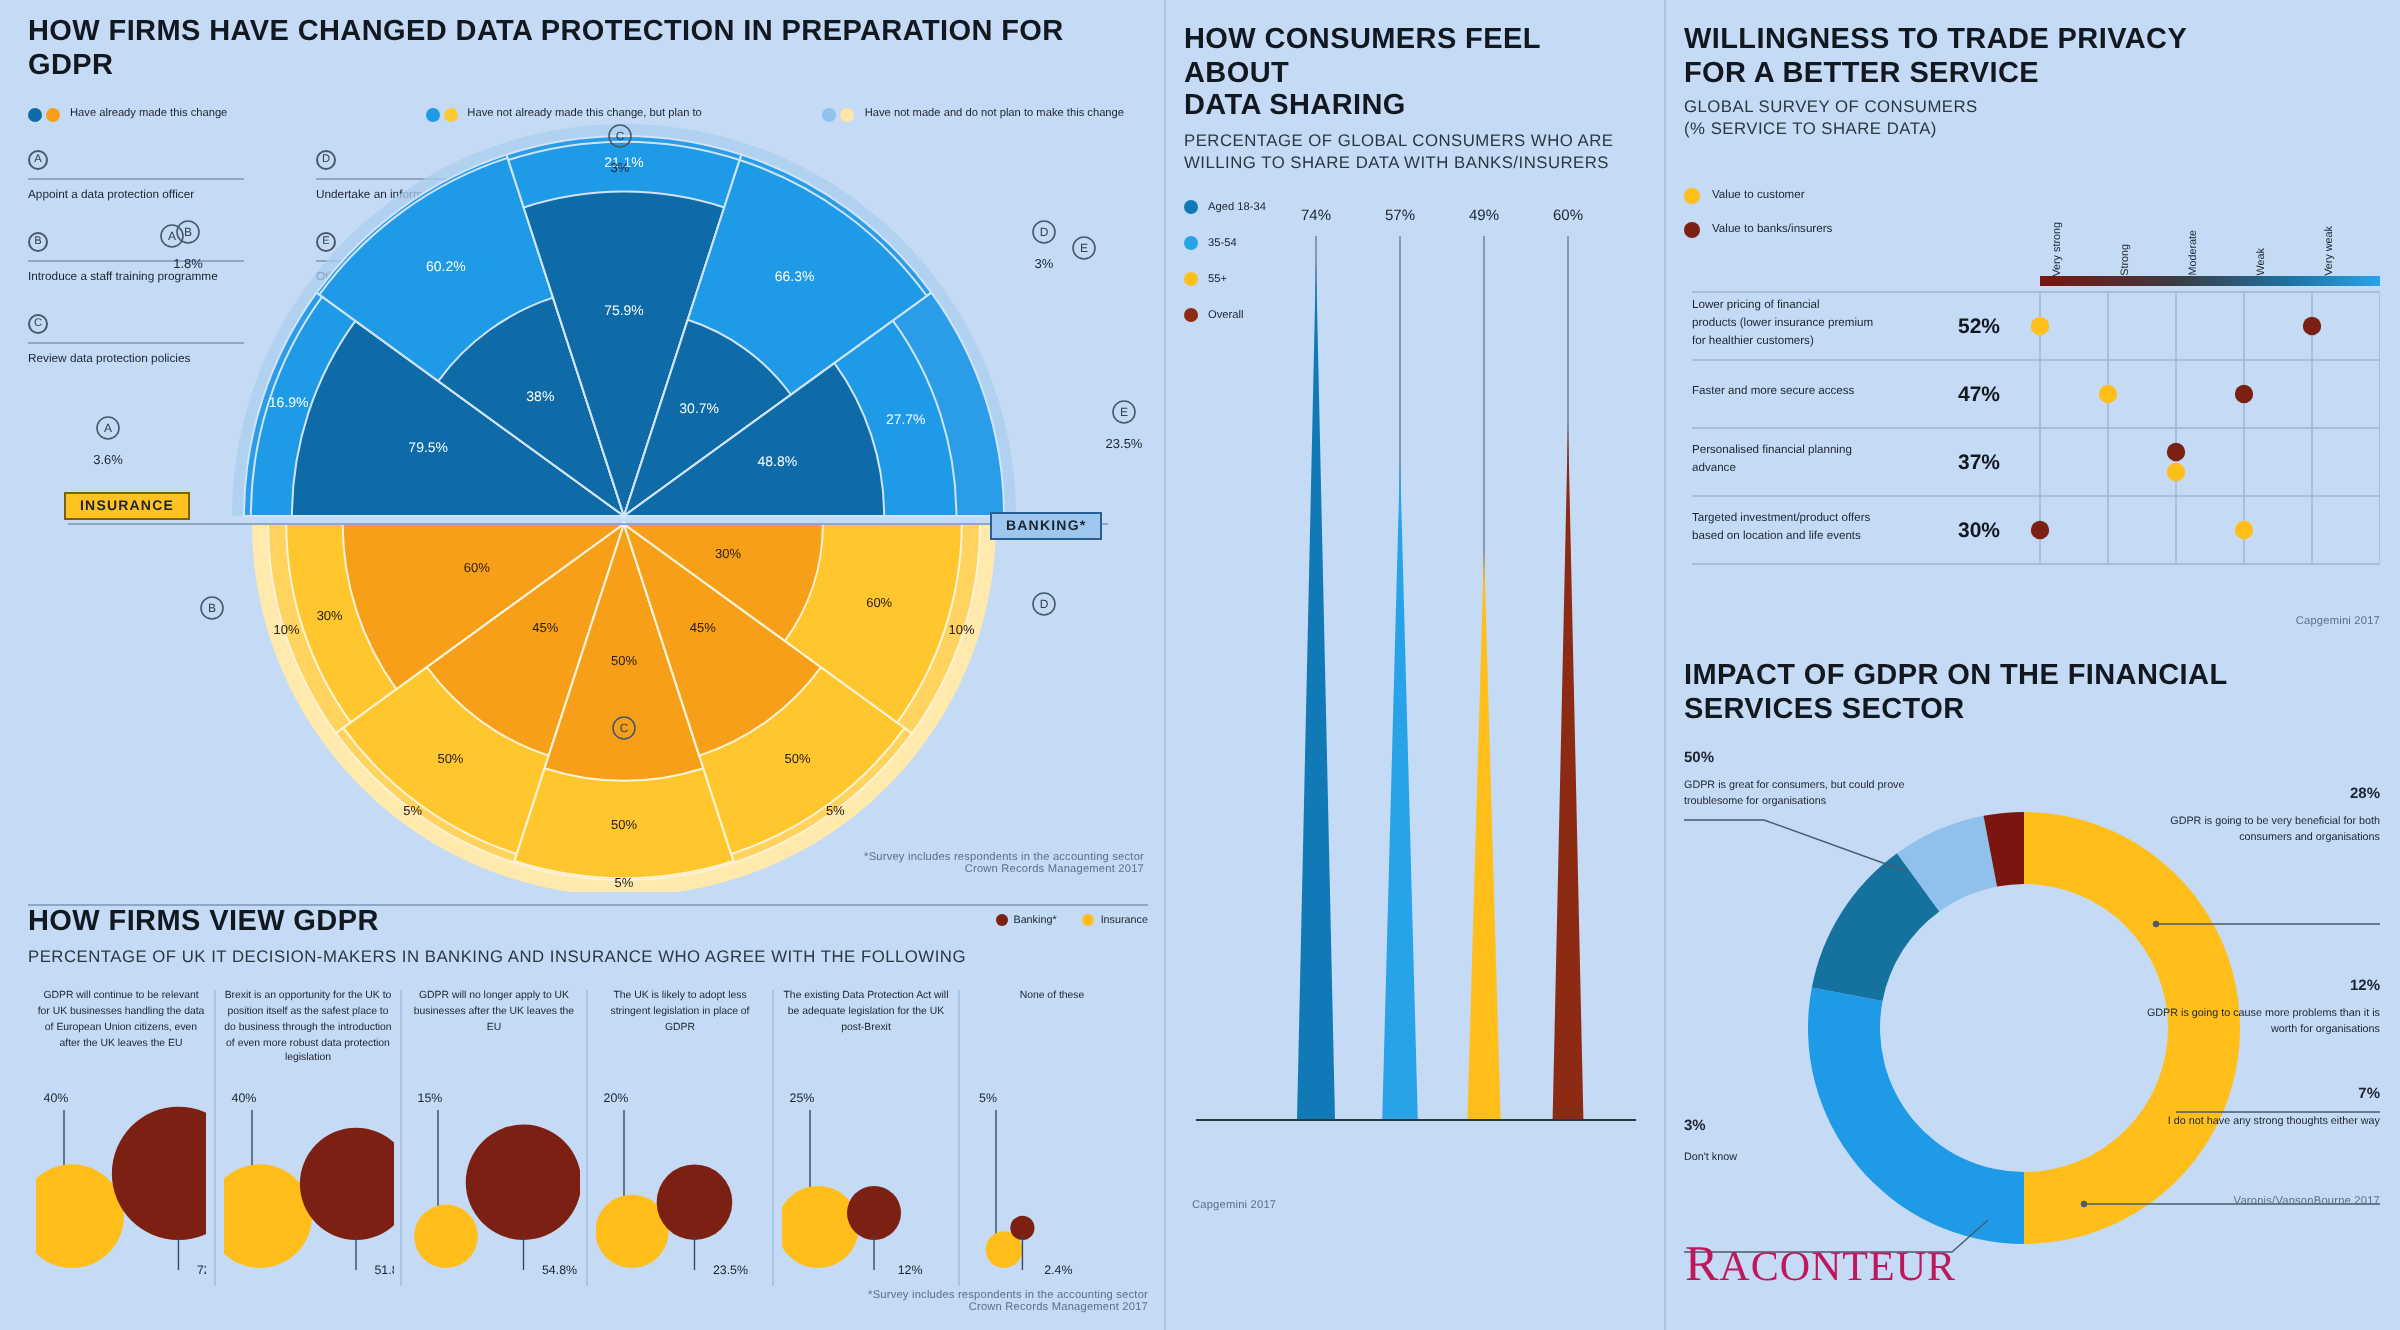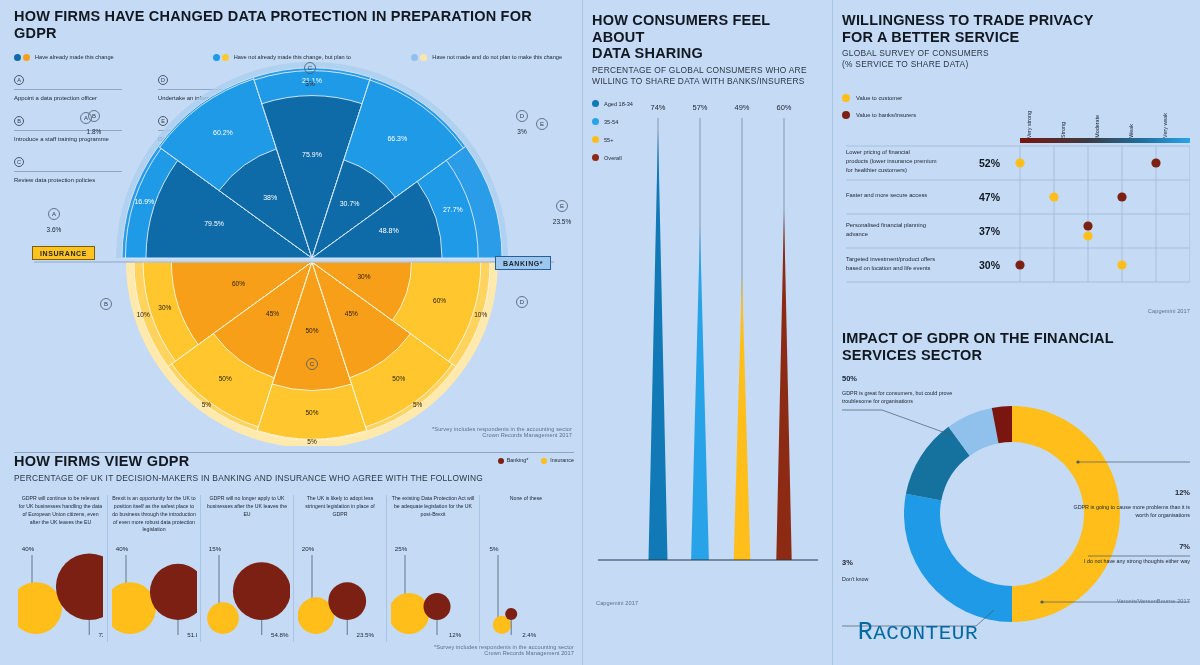--- a/index.html
+++ b/index.html
@@ -76,22 +76,22 @@
   .tr-leg .tl span { font-size: 5.8px; }
   .vlab { font-size: 5.4px; writing-mode: vertical-rl; transform: rotate(180deg); white-space: nowrap; color: #1b2430; }
 
   
   .dl-pct { font-size: 7.5px; font-weight: bold; }
   .dl-txt { font-size: 5.4px; line-height: 1.5; }
 
   
   #logo {
     position: absolute; right: 26px; bottom: 18px;
-    font-family: Liberation Mono, monospace; font-size: 21px;
-    letter-spacing: .5px; color: #0369a1;
+    font-family: Liberation Serif, serif; font-size: 21px;
+    letter-spacing: .5px; color: #be185d;
   }
   #logo .big { font-size: 25px; }
 </style>
 </head>
 <body>
 
 <div id="page">
 
   <div class="vrule" style="left:582px"></div>
   <div class="vrule" style="left:832px"></div>
@@ -451,20 +451,24 @@
         <path d="M200,228 L348,228" stroke="#4a5a6c" stroke-width=".7" fill="none"></path>
         <path d="M152,236 L134,252 L0,252" stroke="#4a5a6c" stroke-width=".7" fill="none"></path>
         <circle cx="236" cy="88" r="1.6" fill="#4a5a6c"></circle>
         <circle cx="200" cy="228" r="1.6" fill="#4a5a6c"></circle>
       </svg>
 
     <div style="position:absolute; left:0; top:44px; width:130px">
       <div class="dl-pct">50%</div>
       <div class="dl-txt" style="margin-top:6px">GDPR is great for consumers, but could prove troublesome for organisations</div>
     </div>
+    <div style="position:absolute; right:0; top:62px; width:120px; text-align:right">
+      <div class="dl-pct">28%</div>
+      <div class="dl-txt" style="margin-top:6px">GDPR is going to be very beneficial for both consumers and organisations</div>
+    </div>
     <div style="position:absolute; right:0; top:158px; width:120px; text-align:right">
       <div class="dl-pct">12%</div>
       <div class="dl-txt" style="margin-top:6px">GDPR is going to cause more problems than it is worth for organisations</div>
     </div>
     <div style="position:absolute; right:0; top:212px; width:120px; text-align:right">
       <div class="dl-pct">7%</div>
       <div class="dl-txt" style="margin-top:6px">I do not have any strong thoughts either way</div>
     </div>
     <div style="position:absolute; left:0; top:228px; width:110px">
       <div class="dl-pct">3%</div>

